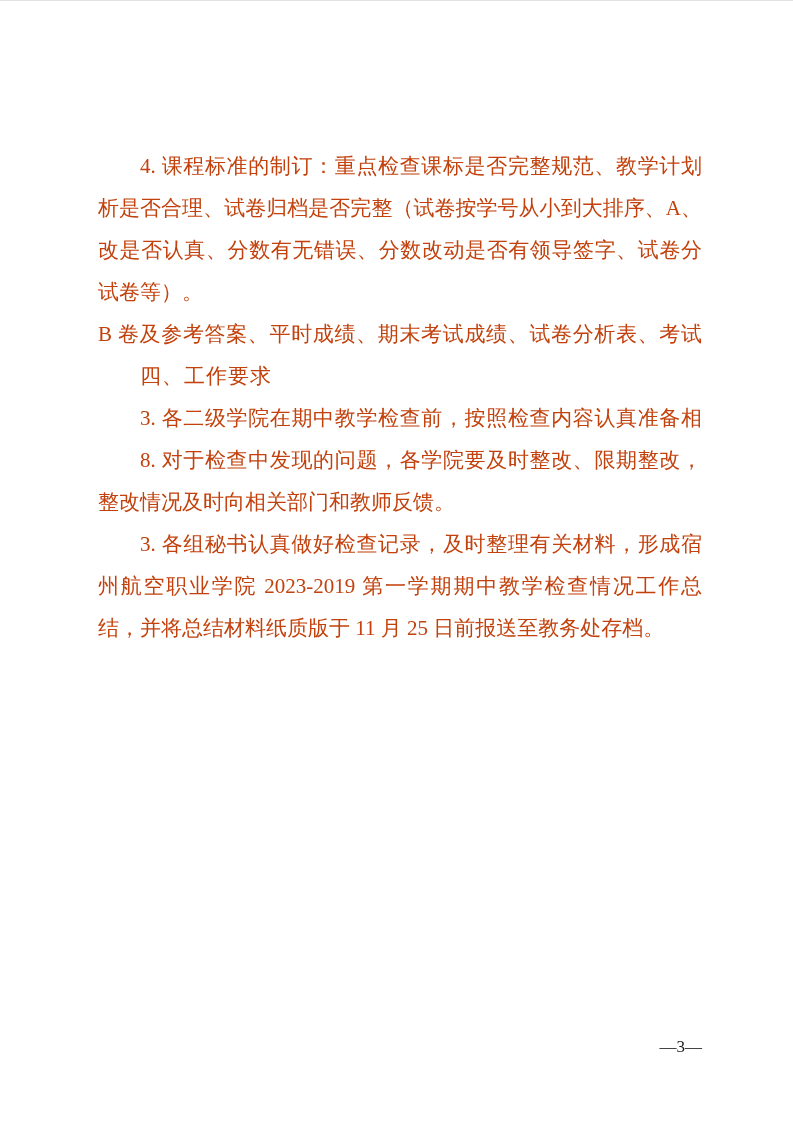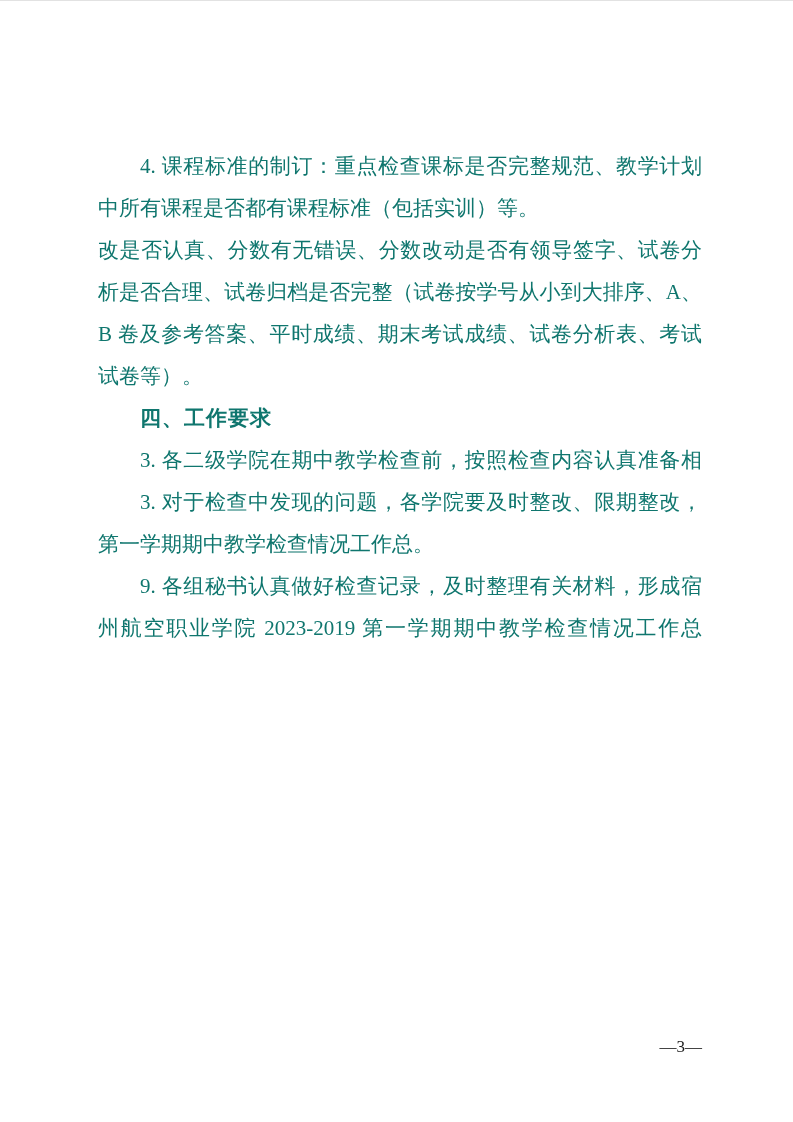--- a/index.html
+++ b/index.html
@@ -26,59 +26,59 @@
   .content {
     position: absolute;
     left: 98px;
     top: 144px;
     width: 604px;
   }
   .line {
     font-size: 21px;
     line-height: 42px;
     height: 42px;
-    color: #0f766e;
+    color: #c2410c;
     text-align: left;
     overflow: visible;
   }
   .line.indent {
     text-indent: 42px; 
   }
   .line.fill {
     text-align: justify;
     text-align-last: justify;
     text-justify: inter-character;
   }
   .line.bold {
-    font-weight: 700;
+    font-weight: 400;
     font-family: "Liberation Sans", "DejaVu Sans", sans-serif;
     letter-spacing: 1px;
   }
   .page-number {
     position: absolute;
     top: 1036px;
     right: 91px;
     font-size: 17px;
     line-height: 20px;
     color: #1c1c1c;
     font-family: "Liberation Serif", "DejaVu Serif", serif;
   }
 </style>
 </head>
 <body>
 
 <div class="page">
   <div class="content" id="doc-body">
       <div class="line indent fill">4. 课程标准的制订：重点检查课标是否完整规范、教学计划</div>
-      <div class="line">中所有课程是否都有课程标准（包括实训）等。</div>
+      <div class="line fill">析是否合理、试卷归档是否完整（试卷按学号从小到大排序、A、</div>
       <div class="line fill">改是否认真、分数有无错误、分数改动是否有领导签字、试卷分</div>
-      <div class="line fill">析是否合理、试卷归档是否完整（试卷按学号从小到大排序、A、</div>
+      <div class="line">试卷等）。</div>
       <div class="line fill">B 卷及参考答案、平时成绩、期末考试成绩、试卷分析表、考试</div>
-      <div class="line">试卷等）。</div>
       <div class="line indent bold">四、工作要求</div>
       <div class="line indent fill">3. 各二级学院在期中教学检查前，按照检查内容认真准备相</div>
-      <div class="line indent fill">3. 对于检查中发现的问题，各学院要及时整改、限期整改，</div>
-      <div class="line">第一学期期中教学检查情况工作总。</div>
-      <div class="line indent fill">9. 各组秘书认真做好检查记录，及时整理有关材料，形成宿</div>
+      <div class="line indent fill">8. 对于检查中发现的问题，各学院要及时整改、限期整改，</div>
+      <div class="line">整改情况及时向相关部门和教师反馈。</div>
+      <div class="line indent fill">3. 各组秘书认真做好检查记录，及时整理有关材料，形成宿</div>
       <div class="line fill">州航空职业学院 2023-2019 第一学期期中教学检查情况工作总</div>
+      <div class="line">结，并将总结材料纸质版于 11 月 25 日前报送至教务处存档。</div>
     </div>
   <div class="page-number">—3—</div>
 </div>
 
 </body></html>

